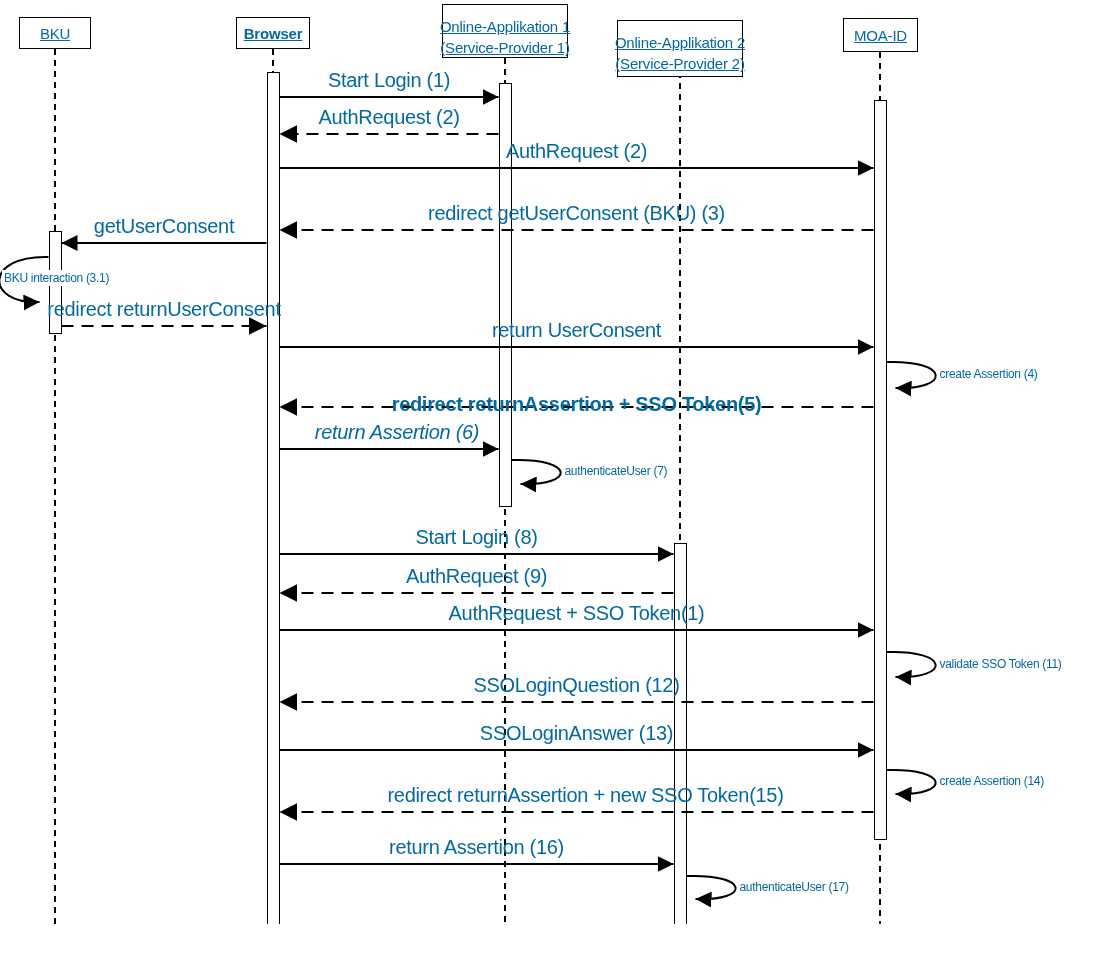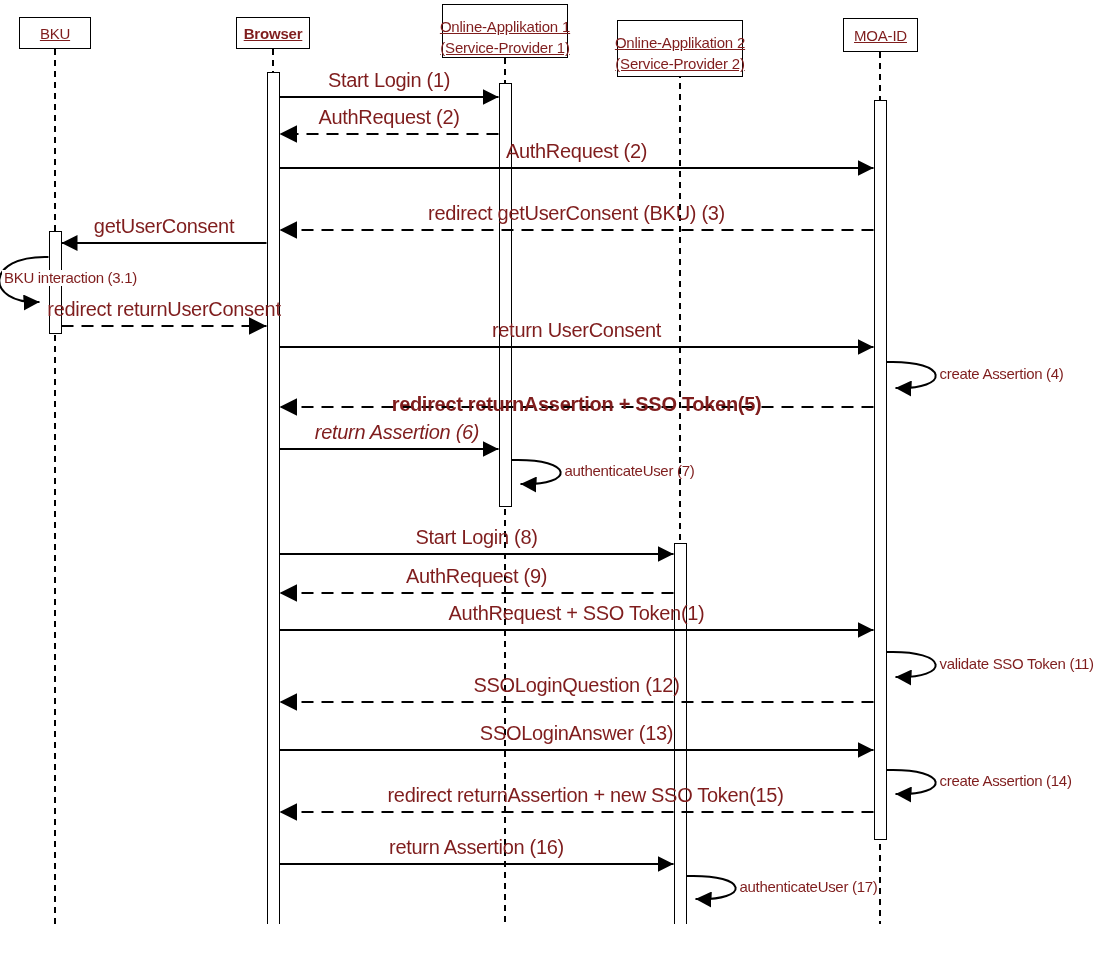--- a/index.html
+++ b/index.html
@@ -1,36 +1,36 @@
 <!DOCTYPE html>
 <html><head>
 <meta charset="utf-8">
 <style>
   html,body{margin:0;padding:0;background:#ffffff;}
   .diagram{
     position:relative;width:1095px;height:924px;background:#ffffff;
-    font-family:"Liberation Sans",sans-serif;color:#7f1d1d;overflow:hidden;
+    font-family:"Liberation Sans",sans-serif;color:#0369a1;overflow:hidden;
   }
   .actor-box{
     position:absolute;box-sizing:border-box;border:1.6px solid #000;background:#fff;
     display:flex;flex-direction:column;align-items:center;justify-content:center;
     text-align:center;font-size:15px;line-height:1.4;letter-spacing:-0.2px;z-index:4;
   }
   .actor-box.two-line{justify-content:flex-start;padding-top:11px;}
   .actor-label{text-decoration:underline;white-space:nowrap;padding:0 5px;}
   .lifeline{position:absolute;width:1.4px;z-index:1;
     background:repeating-linear-gradient(to bottom,#000 0px,#000 6px,transparent 6px,transparent 11px);}
   .activation{position:absolute;box-sizing:border-box;width:13px;background:#fff;border:1.4px solid #000;z-index:2;}
   svg.arrow-layer{position:absolute;left:0;top:0;z-index:3;}
   .msg-label{
     position:absolute;transform:translateX(-50%);font-size:20px;letter-spacing:-0.3px;
     white-space:nowrap;z-index:5;line-height:16px;
   }
   .loop-label{
-    position:absolute;font-size:15px;letter-spacing:-0.3px;white-space:nowrap;z-index:5;line-height:16px;
+    position:absolute;font-size:12px;letter-spacing:-0.3px;white-space:nowrap;z-index:5;line-height:16px;
   }
   .loop-label.bg-white{background:#ffffff;padding:0 2px;}
   .msg-line{stroke:#000;fill:none;}
   .msg-line.solid{stroke-width:2;}
   .msg-line.dashed{stroke-width:2.2;stroke-dasharray:12 8;}
   .loop-line{stroke:#000;stroke-width:2;fill:none;}
 </style>
 </head>
 <body>
 

